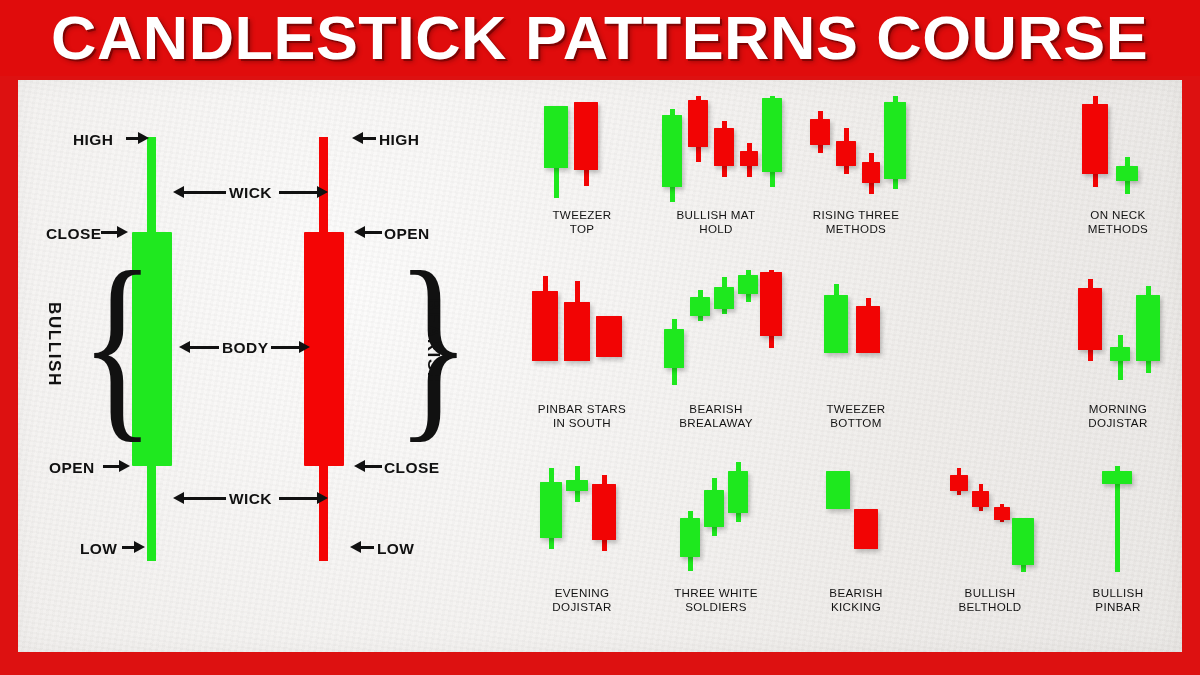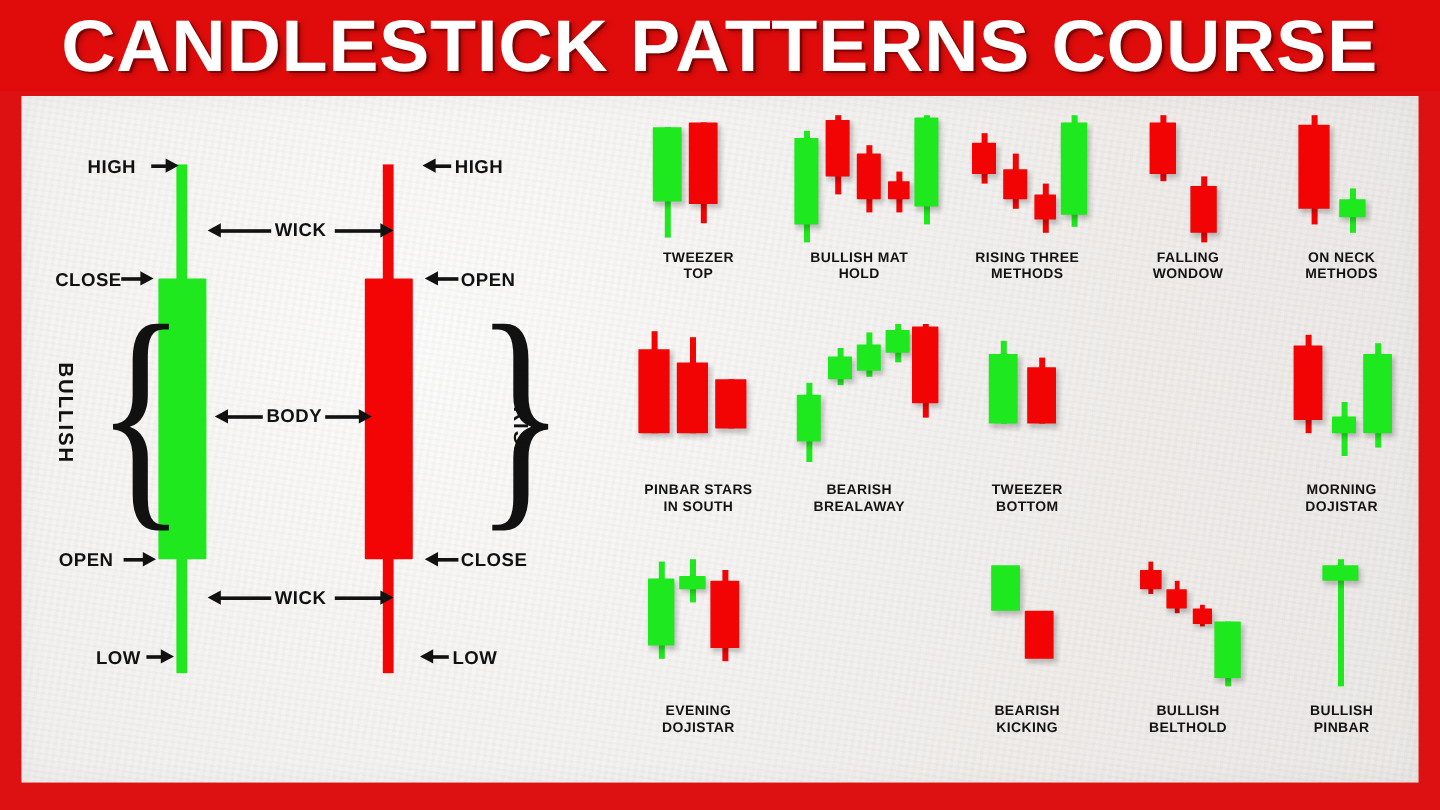--- a/index.html
+++ b/index.html
@@ -118,21 +118,21 @@
   }
   .pcell { position: absolute; }
   .pchart { position: absolute; left: 0; top: 0; }
   .pname {
     position: absolute;
     left: 0;
     width: 100%;
     text-align: center;
     font-family: "Liberation Sans", sans-serif;
     font-size: 11.6px;
-    font-weight: bold;
+    font-weight: normal;
     color: #131313;
     letter-spacing: 0.35px;
     line-height: 13.5px;
   }
 
   .mc { position: absolute; }
   .mc .b { position: absolute; border-radius: 0.5px; }
   .mc .w { position: absolute; }
   .g-b { background: #1ee81e; box-shadow: 2px 3px 4px rgba(0,0,0,0.22); }
   .g-w { background: #1ee81e; }
@@ -287,36 +287,20 @@
             <div class="w g-w" style="left:7.5px; top:0%; width:5px; height:86%;"></div>
             <div class="b g-b" style="left:0; top:2%; width:20px; height:70%;"></div>
           </div>
         </div>
         <div class="pname" style="top:114px;">
           <div>BULLISH MAT</div>
           <div>HOLD</div>
         </div>
       </div>
 
-      <div class="pcell" style="left:408px; top:0px; width:128px; height:170px;">
-        <div class="pchart" style="left:32px; top:2px; width:66px; height:106px;">
-          <div class="mc" style="left:0px; top:0; width:22px; height:106px;">
-            <div class="w r-w" style="left:8.5px; top:0%; width:5px; height:52%;"></div>
-            <div class="b r-b" style="left:0; top:6%; width:22px; height:40%;"></div>
-          </div>
-          <div class="mc" style="left:34px; top:0; width:22px; height:106px;">
-            <div class="w r-w" style="left:8.5px; top:48%; width:5px; height:52%;"></div>
-            <div class="b r-b" style="left:0; top:56%; width:22px; height:36%;"></div>
-          </div>
-        </div>
-        <div class="pname" style="top:114px;">
-          <div>FALLING</div>
-          <div>WONDOW</div>
-        </div>
-      </div>
 
       <div class="pcell" style="left:536px; top:0px; width:128px; height:170px;">
         <div class="pchart" style="left:28px; top:2px; width:66px; height:106px;">
           <div class="mc" style="left:0px; top:0; width:26px; height:106px;">
             <div class="w r-w" style="left:10.5px; top:0%; width:5px; height:86%;"></div>
             <div class="b r-b" style="left:0; top:8%; width:26px; height:66%;"></div>
           </div>
           <div class="mc" style="left:34px; top:0; width:22px; height:106px;">
             <div class="w g-w" style="left:8.5px; top:58%; width:5px; height:34%;"></div>
             <div class="b g-b" style="left:0; top:66%; width:22px; height:14%;"></div>
@@ -431,20 +415,40 @@
             <div class="w r-w" style="left:9.5px; top:10%; width:5px; height:68%;"></div>
             <div class="b r-b" style="left:0; top:18%; width:24px; height:50%;"></div>
           </div>
         </div>
         <div class="pname" style="top:124px;">
           <div>EVENING</div>
           <div>DOJISTAR</div>
         </div>
       </div>
 
+      <div class="pcell" style="left:128px; top:368px; width:140px; height:180px;">
+        <div class="pchart" style="left:34px; top:0px; width:74px; height:116px;">
+          <div class="mc" style="left:0px; top:0; width:20px; height:116px;">
+            <div class="w g-w" style="left:7.5px; top:42%; width:5px; height:52%;"></div>
+            <div class="b g-b" style="left:0; top:48%; width:20px; height:34%;"></div>
+          </div>
+          <div class="mc" style="left:24px; top:0; width:20px; height:116px;">
+            <div class="w g-w" style="left:7.5px; top:14%; width:5px; height:50%;"></div>
+            <div class="b g-b" style="left:0; top:24%; width:20px; height:32%;"></div>
+          </div>
+          <div class="mc" style="left:48px; top:0; width:20px; height:116px;">
+            <div class="w g-w" style="left:7.5px; top:0%; width:5px; height:52%;"></div>
+            <div class="b g-b" style="left:0; top:8%; width:20px; height:36%;"></div>
+          </div>
+        </div>
+        <div class="pname" style="top:124px;">
+          <div>THREE WHITE</div>
+          <div>SOLDIERS</div>
+        </div>
+      </div>
 
       <div class="pcell" style="left:268px; top:368px; width:140px; height:180px;">
         <div class="pchart" style="left:40px; top:2px; width:60px; height:112px;">
           <div class="mc" style="left:0px; top:0; width:24px; height:112px;">
             <div class="b g-b" style="left:0; top:6%; width:24px; height:34%;"></div>
           </div>
           <div class="mc" style="left:28px; top:0; width:24px; height:112px;">
             <div class="b r-b" style="left:0; top:40%; width:24px; height:36%;"></div>
           </div>
         </div>

